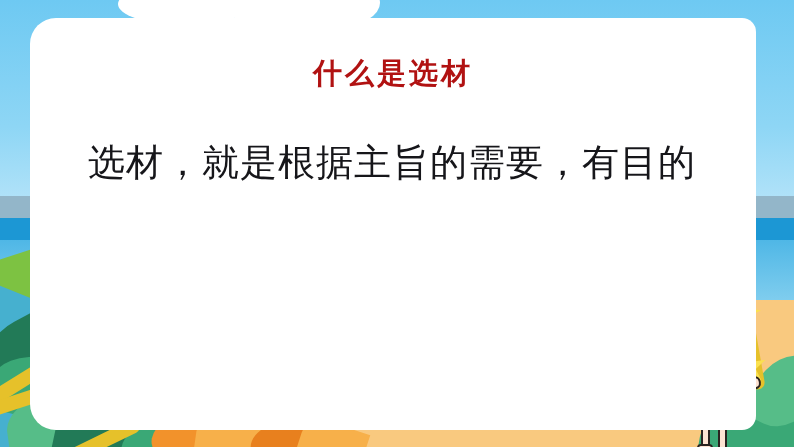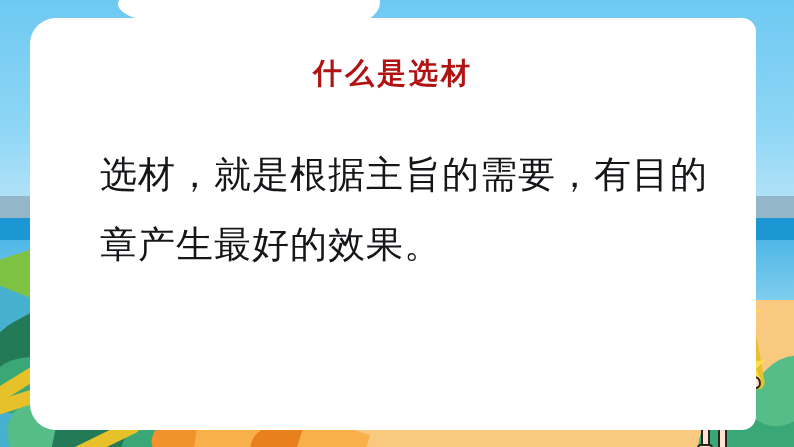--- a/index.html
+++ b/index.html
@@ -128,21 +128,21 @@
     position: absolute;
     left: 58px;
     top: 116px;
     width: 610px;
     color: #16161a;
     font-size: 37px;
     line-height: 58px;
     letter-spacing: 1px;
     font-family: "Liberation Serif", serif;
   }
-  .body-text p { margin: 12px; white-space: nowrap; }
+  .body-text p { margin: 0; white-space: nowrap; }
 
   
   .mascot { position: absolute; left: 645px; top: 282px; width: 150px; height: 160px; }
 
   .star {
     position: absolute;
     background: #fbe14f;
     clip-path: polygon(50% 0%, 61% 35%, 98% 35%, 68% 57%, 79% 91%, 50% 70%, 21% 91%, 32% 57%, 2% 35%, 39% 35%);
   }
   .star.s1 { left: 2px;  top: 26px; width: 34px; height: 33px; transform: rotate(-14deg); }
@@ -284,17 +284,16 @@
     <div class="g-cheek-l"></div>
     <div class="g-cheek-r"></div>
     <div class="g-mouth"></div>
   </div>
 
   <div class="card">
     <div class="title">什么是选材</div>
 
     <div class="body-text">
       <p>选材，就是根据主旨的需要，有目的</p>
-      <p>章产生最好的效果。</p>
     </div>
   </div>
 
 </div>
 
 </body></html>

